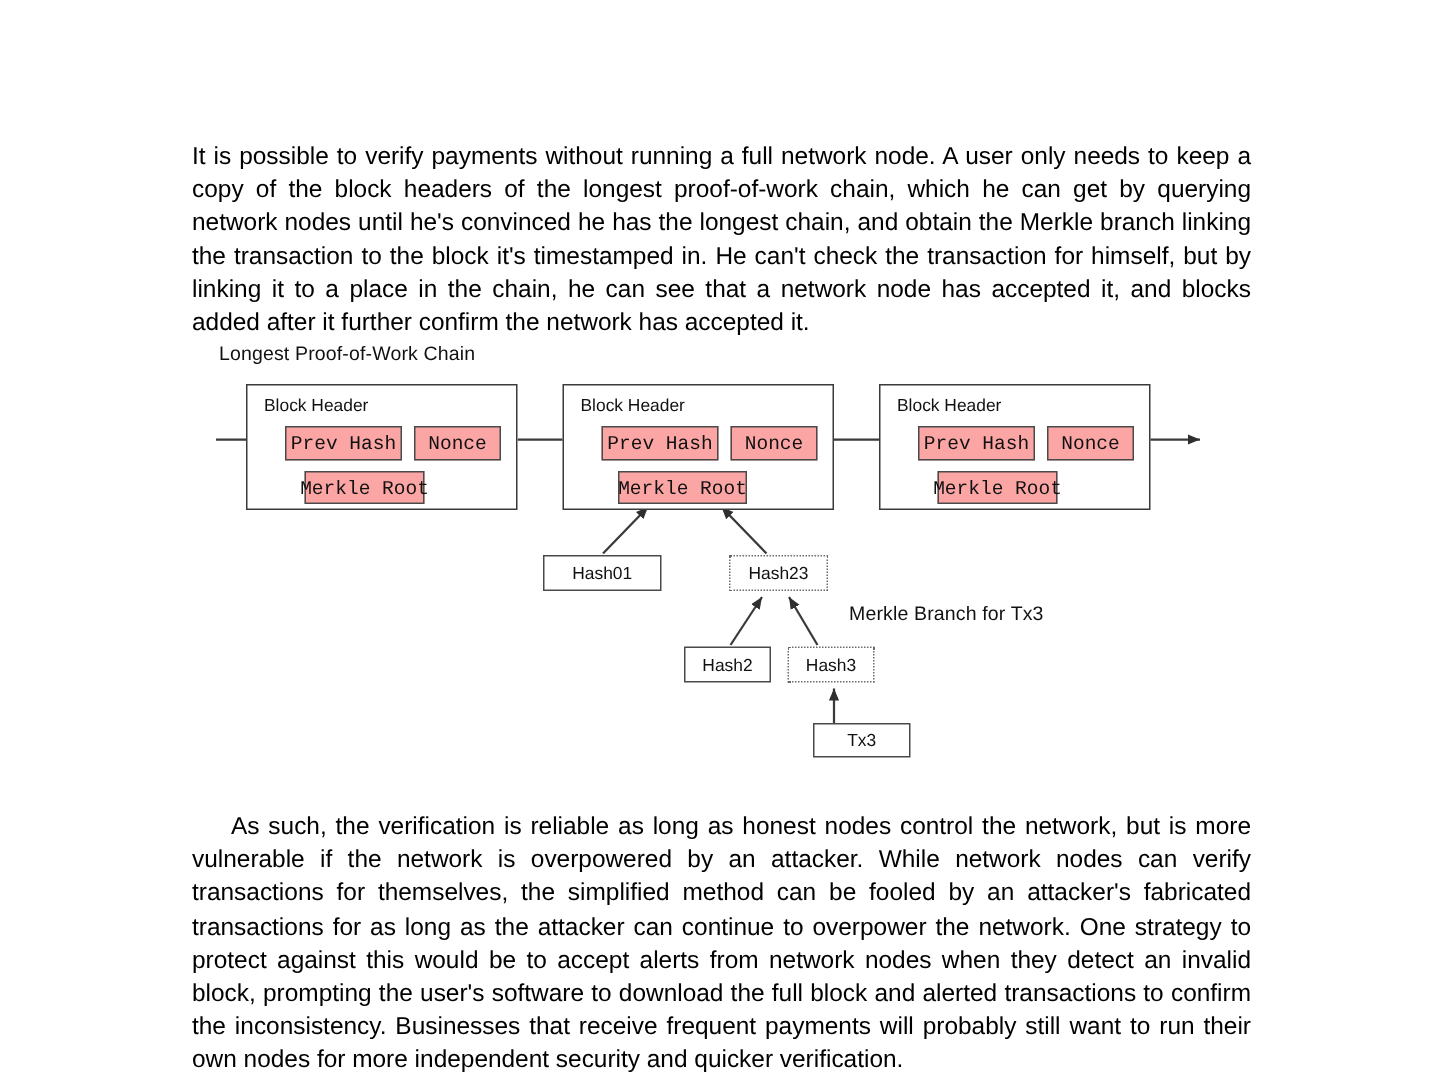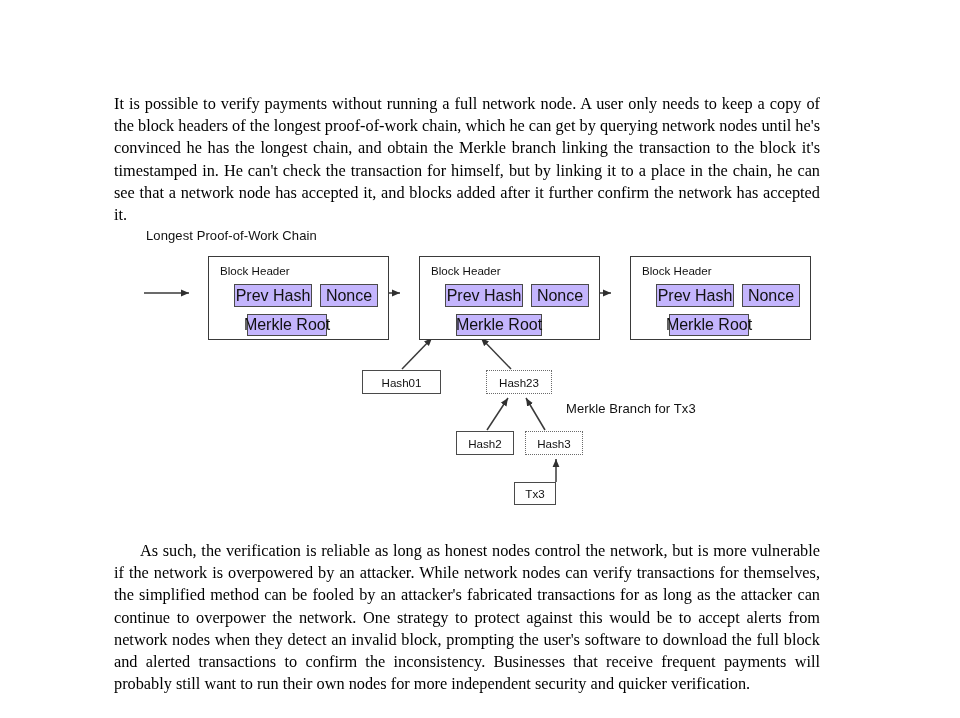--- a/index.html
+++ b/index.html
@@ -38,22 +38,22 @@
   }
   .section-heading .sec-num {
     display: inline-block;
     width: 44px;
   }
 
   
   .body-par {
     position: absolute;
     width: 706px;
-    left: 114px;
-    font-family: Liberation Serif, serif;
+    left: 128px;
+    font-family: Liberation Sans, sans-serif;
     font-size: 16.3px;
     line-height: 22.1px;
     text-align: justify;
     text-justify: inter-word;
   }
   #par-intro { top: 77px; }
   #par-closing { top: 524px; }
   #par-closing { text-indent: 26px; }
 
   
@@ -75,40 +75,39 @@
   }
   #chain-label { left: 146px; top: 228px; }
   #branch-label { left: 566px; top: 401px; }
 
   
   .block {
     position: absolute;
     border: 1.6px solid #3a3a3a;
     background: #ffffff;
     box-sizing: border-box;
-    margin-left: 44px;
   }
   .block-title {
     position: absolute;
     left: 11px;
     top: 7px;
     font-family: "Liberation Sans", sans-serif;
     font-size: 11.6px;
     color: #111111;
     white-space: nowrap;
   }
 
   
   .fieldbox {
     position: absolute;
     border: 1.4px solid #4a4a4a;
-    background: #c4b5fd;
+    background: #fca5a5;
     box-sizing: border-box;
-    font-family: Liberation Sans, sans-serif;
-    font-size: 16px;
+    font-family: Liberation Mono, monospace;
+    font-size: 13px;
     color: #111111;
     display: flex;
     align-items: center;
     justify-content: center;
     white-space: nowrap;
   }
 
   
   .node {
     position: absolute;
@@ -199,21 +198,21 @@
     </div>
 
     <div class="node solid" style="left:362px; top:370px; width:79px; height:24px;">Hash01</div>
 
     <div class="node dashed" style="left:486px; top:370px; width:66px; height:24px;">Hash23</div>
 
     <div class="node solid" style="left:456px; top:431px; width:58px; height:24px;">Hash2</div>
 
     <div class="node dashed" style="left:525px; top:431px; width:58px; height:24px;">Hash3</div>
 
-    <div class="node solid" style="left:514px; top:482px; width:42px; height:23px;">Tx3</div>
+    <div class="node solid" style="left:542px; top:482px; width:65px; height:23px;">Tx3</div>
 
     <div class="fig-label" id="branch-label">Merkle Branch for Tx3</div>
 
   </div>
 
   <p class="body-par" id="par-closing">As such, the verification is reliable as long as honest nodes control the network, but is more vulnerable if the network is overpowered by an attacker.  While network nodes can verify transactions for themselves, the simplified method can be fooled by an attacker's fabricated transactions for as long as the attacker can continue to overpower the network.  One strategy to protect against this would be to accept alerts from network nodes when they detect an invalid block, prompting the user's software to download the full block and alerted transactions to confirm the inconsistency.  Businesses that receive frequent payments will probably still want to run their own nodes for more independent security and quicker verification.</p>
 
 </div>
 
 </body></html>

